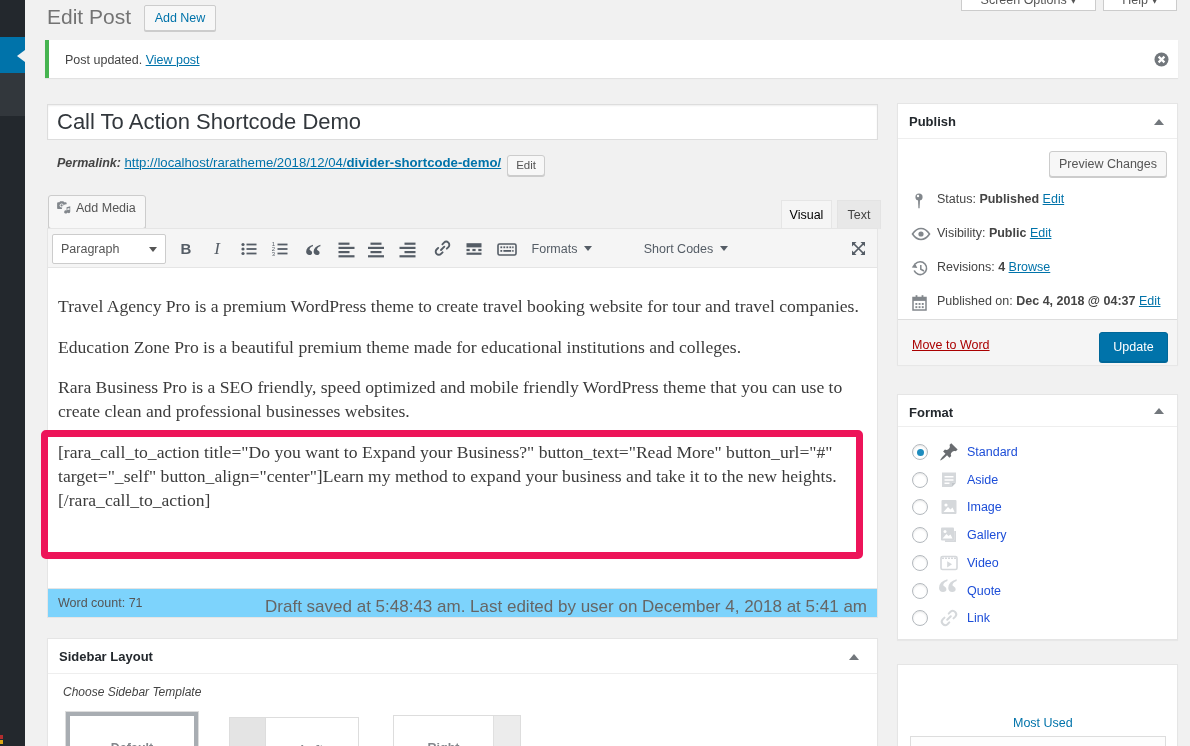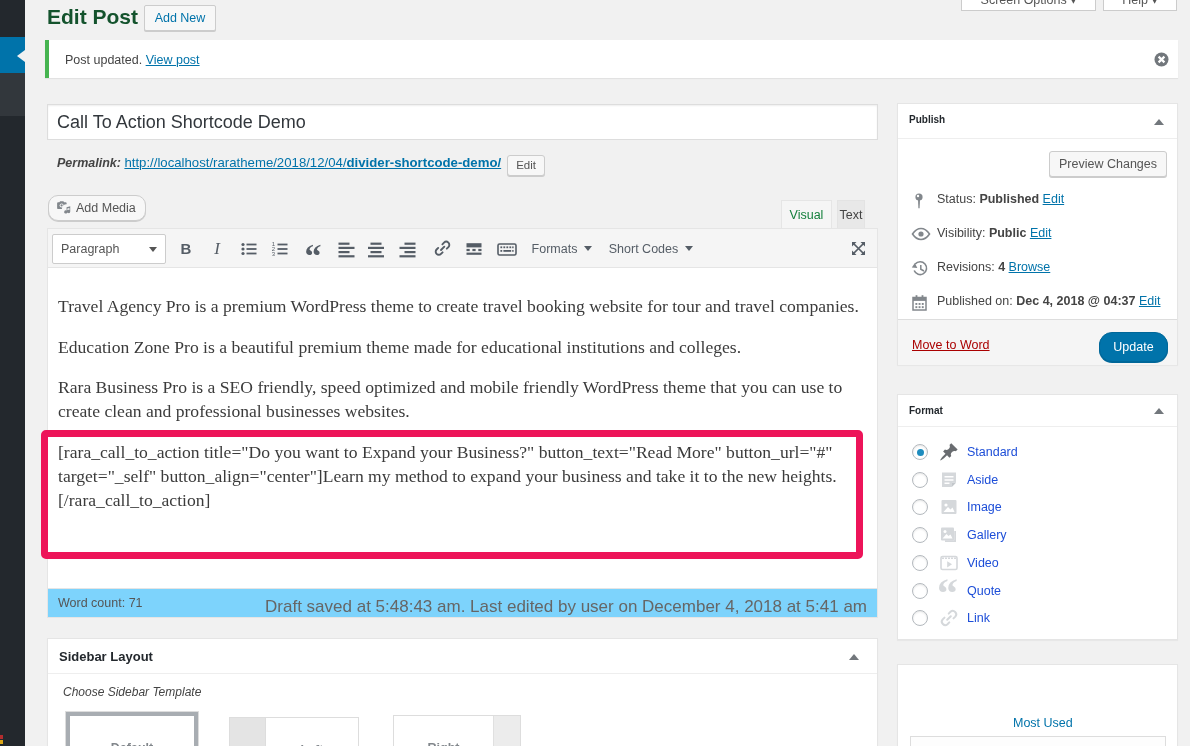--- a/index.html
+++ b/index.html
@@ -10,66 +10,66 @@
   #strip { position:absolute; left:0; top:0; width:25px; height:746px; background:#23282d; }
   #strip .seg1 { position:absolute; left:0; top:0; width:25px; height:37px; background:#23282d; }
   #strip .seg2 { position:absolute; left:0; top:37px; width:25px; height:36px; background:#0073aa; }
   #strip .seg3 { position:absolute; left:0; top:73px; width:25px; height:43px; background:#32373c; }
   #strip .notch { position:absolute; left:17px; top:50px; width:0; height:0;
      border-top:6.5px solid transparent; border-bottom:6.5px solid transparent; border-right:8px solid #f1f1f1; }
   
   .scrtab { position:absolute; top:-21px; height:32px; background:#fff; border:1px solid #ccc; border-top:none;
      color:#555; display:flex; align-items:flex-end; justify-content:center; padding-bottom:3px; }
   
-  h1 { position:absolute; left:47px; top:2px; font-size:21px; font-weight:700; color:#14532d; line-height:30px; }
+  h1 { position:absolute; left:47px; top:2px; font-size:21px; font-weight:400; color:#737373; line-height:30px; }
   .addnew { position:absolute; left:144px; top:5px; width:72px; height:26px; background:#f7f7f7; border:1px solid #ccc;
      border-radius:2px; color:#0073aa; text-decoration:none; text-align:center; line-height:24px; box-shadow:0 1px 0 #ccc; }
   
   .notice { position:absolute; left:45px; top:40px; width:1133px; height:38px; background:#fff;
      border-left:4px solid #46b450; box-shadow:0 1px 1px rgba(0,0,0,.06); }
   .notice .txt { position:absolute; left:16px; top:13px; color:#444; }
   .dismiss { position:absolute; left:1105px; top:12px; }
   
   .titlebox { position:absolute; left:47px; top:104px; width:831px; height:36px; background:#fff; border:1px solid #ddd;
-     box-shadow:inset 0 1px 2px rgba(0,0,0,.07); font-size:18px; color:#32373c; line-height:34px; padding-left:9px; }
+     box-shadow:inset 0 1px 2px rgba(0,0,0,.07); font-size:22px; color:#32373c; line-height:34px; padding-left:9px; }
   .permarow { position:absolute; left:57px; top:153px; height:20px; line-height:20px; color:#444; }
   .btn-small { display:inline-block; background:#f7f7f7; border:1px solid #ccc; border-radius:3px; color:#555;
      font-size:11.5px; line-height:19px; height:21px; padding:0 8px; text-decoration:none; box-shadow:0 1px 0 #ccc; vertical-align:-2px; margin-left:6px; }
   
-  .addmedia { position:absolute; left:48px; top:195px; height:26px; background:#f7f7f7; border:1px solid #ccc; border-radius:10px;
+  .addmedia { position:absolute; left:48px; top:195px; height:34px; background:#f7f7f7; border:1px solid #ccc; border-radius:3px;
      color:#555; line-height:24px; padding:0 9px 0 7px; box-shadow:0 1px 0 #ccc; }
   .addmedia svg { vertical-align:-3px; margin-right:4px; }
   .edtab { position:absolute; top:200px; height:29px; line-height:28px; text-align:center; }
-  .edtab.visual { left:781px; width:51px; background:#f5f5f5; border:1px solid #e5e5e5; border-bottom:none; color:#15803d; }
-  .edtab.text  { left:837px; width:28px; background:#e8e8e8; border:1px solid #e3e3e3; border-bottom:none; color:#444; }
+  .edtab.visual { left:781px; width:51px; background:#f5f5f5; border:1px solid #e5e5e5; border-bottom:none; color:#000000; }
+  .edtab.text  { left:837px; width:44px; background:#e8e8e8; border:1px solid #e3e3e3; border-bottom:none; color:#444; }
   
   .editor { position:absolute; left:47px; top:228px; width:831px; height:390px; background:#fff; border:1px solid #e5e5e5; }
   .toolbar { position:absolute; left:0; top:0; width:829px; height:39px; background:#f5f5f5; border-bottom:1px solid #e5e5e5; }
   .psel { position:absolute; left:4px; top:5px; width:114px; height:30px; background:#fff; border:1px solid #ccc; border-radius:2px;
      color:#555; line-height:28px; padding-left:8px; }
   .psel .car { position:absolute; right:8px; top:12px; width:0; height:0; border-left:4px solid transparent; border-right:4px solid transparent; border-top:5px solid #555; }
   .tbi { position:absolute; top:0; height:39px; display:flex; align-items:center; justify-content:center; color:#555d66; }
   .tbtxt { color:#555d66; }
   .car2 { display:inline-block; width:0; height:0; border-left:4px solid transparent; border-right:4px solid transparent; border-top:5px solid #555d66; margin-left:7px; vertical-align:2px; }
   .content { position:absolute; left:0; top:40px; width:828px; height:319px; background:#fff;
      font-family:"Liberation Serif", serif; font-size:17.6px; line-height:24px; color:#3b3b3b; padding:25px 9px 0 10px; }
   .content p { margin:0 0 16.5px 0; }
   .pinkbox { position:absolute; left:41px; top:430px; width:822px; height:129px; border:7px solid #ed1459; border-radius:5px; z-index:30; }
   .statusbar { position:absolute; left:0; top:359px; width:829px; height:29px; background:#7dd3fc; border-top:1px solid #e5e5e5; }
   .statusbar .wc { position:absolute; left:10px; top:7px; color:#555; }
   .statusbar .ds { position:absolute; right:10px; top:8px; color:#666; font-size:17px; }
   
   .postbox { position:absolute; background:#fff; border:1px solid #e5e5e5; box-shadow:0 1px 1px rgba(0,0,0,.04); }
   .pbh { position:relative; height:35px; border-bottom:1px solid #eee; }
-  .pbh .t { position:absolute; left:11px; top:10px; font-size:10px; font-weight:700; color:#23282d; }
+  .pbh .t { position:absolute; left:11px; top:10px; font-size:13px; font-weight:700; color:#23282d; }
   .toggle { position:absolute; right:13px; top:15px; width:0; height:0; border-left:5px solid transparent; border-right:5px solid transparent; border-bottom:6px solid #72777c; }
   
   .miscrow { position:absolute; left:13px; color:#444; }
   .miscrow svg { position:absolute; left:0; top:0; }
-  .primary { position:absolute; background:#0073aa; border:1px solid #006799; border-radius:13px; color:#fff; text-align:center;
+  .primary { position:absolute; background:#0073aa; border:1px solid #006799; border-radius:3px; color:#fff; text-align:center;
      box-shadow:0 1px 0 #006799; text-decoration:none; }
   .btn-sec { position:absolute; background:#f7f7f7; border:1px solid #ccc; border-radius:3px; color:#555; text-align:center; box-shadow:0 1px 0 #ccc; text-decoration:none; }
   
   .fmtrow { position:absolute; left:12px; height:20px; }
   .radio { position:absolute; left:2px; top:2px; width:16px; height:16px; border:1px solid #b4b9be; border-radius:50%; background:#fff; box-shadow:inset 0 1px 2px rgba(0,0,0,.1); }
   .radio.on:after { content:""; position:absolute; left:3.5px; top:3.5px; width:7px; height:7px; border-radius:50%; background:#1e8cbe; }
   .fmtrow svg { position:absolute; left:29px; top:0; }
   .fmtrow .lab { position:absolute; left:57px; top:3px; color:#1d4ed8; }
   
   .slthumb { position:absolute; background:#fff; }
@@ -196,21 +196,21 @@
             <rect x="9.4" y="7.4" width="1.8" height="1.8"></rect>
             <rect x="12.4" y="7.4" width="1.8" height="1.8"></rect>
             <rect x="15.2" y="7.4" width="1.4" height="1.8"></rect>
             <rect x="3.4" y="11" width="1.8" height="1.8"></rect>
             <rect x="6.4" y="11" width="7.8" height="1.8"></rect>
             <rect x="15.2" y="11" width="1.4" height="1.8"></rect>
           </g>
         </svg>
       </div>
     <div class="tbi tbtxt" style="left:482px; width:64px;">Formats<span class="car2"></span></div>
-    <div class="tbi tbtxt" style="left:558px; width:90px;">Short Codes<span class="car2"></span></div>
+    <div class="tbi tbtxt" style="left:593px; width:90px;">Short Codes<span class="car2"></span></div>
     <div class="tbi" style="left:799px; width:22px;">
         <svg width="17" height="17" viewBox="0 0 17 17" fill="#555d66">
           <path d="M2 2 L6.5 2 L2 6.5 Z"></path>
           <path d="M15 2 L15 6.5 L10.5 2 Z"></path>
           <path d="M2 15 L2 10.5 L6.5 15 Z"></path>
           <path d="M15 15 L10.5 15 L15 10.5 Z"></path>
           <path d="M3 3 L14 14 M14 3 L3 14" stroke="#555d66" stroke-width="1.7"></path>
         </svg>
       </div>
   </div>

